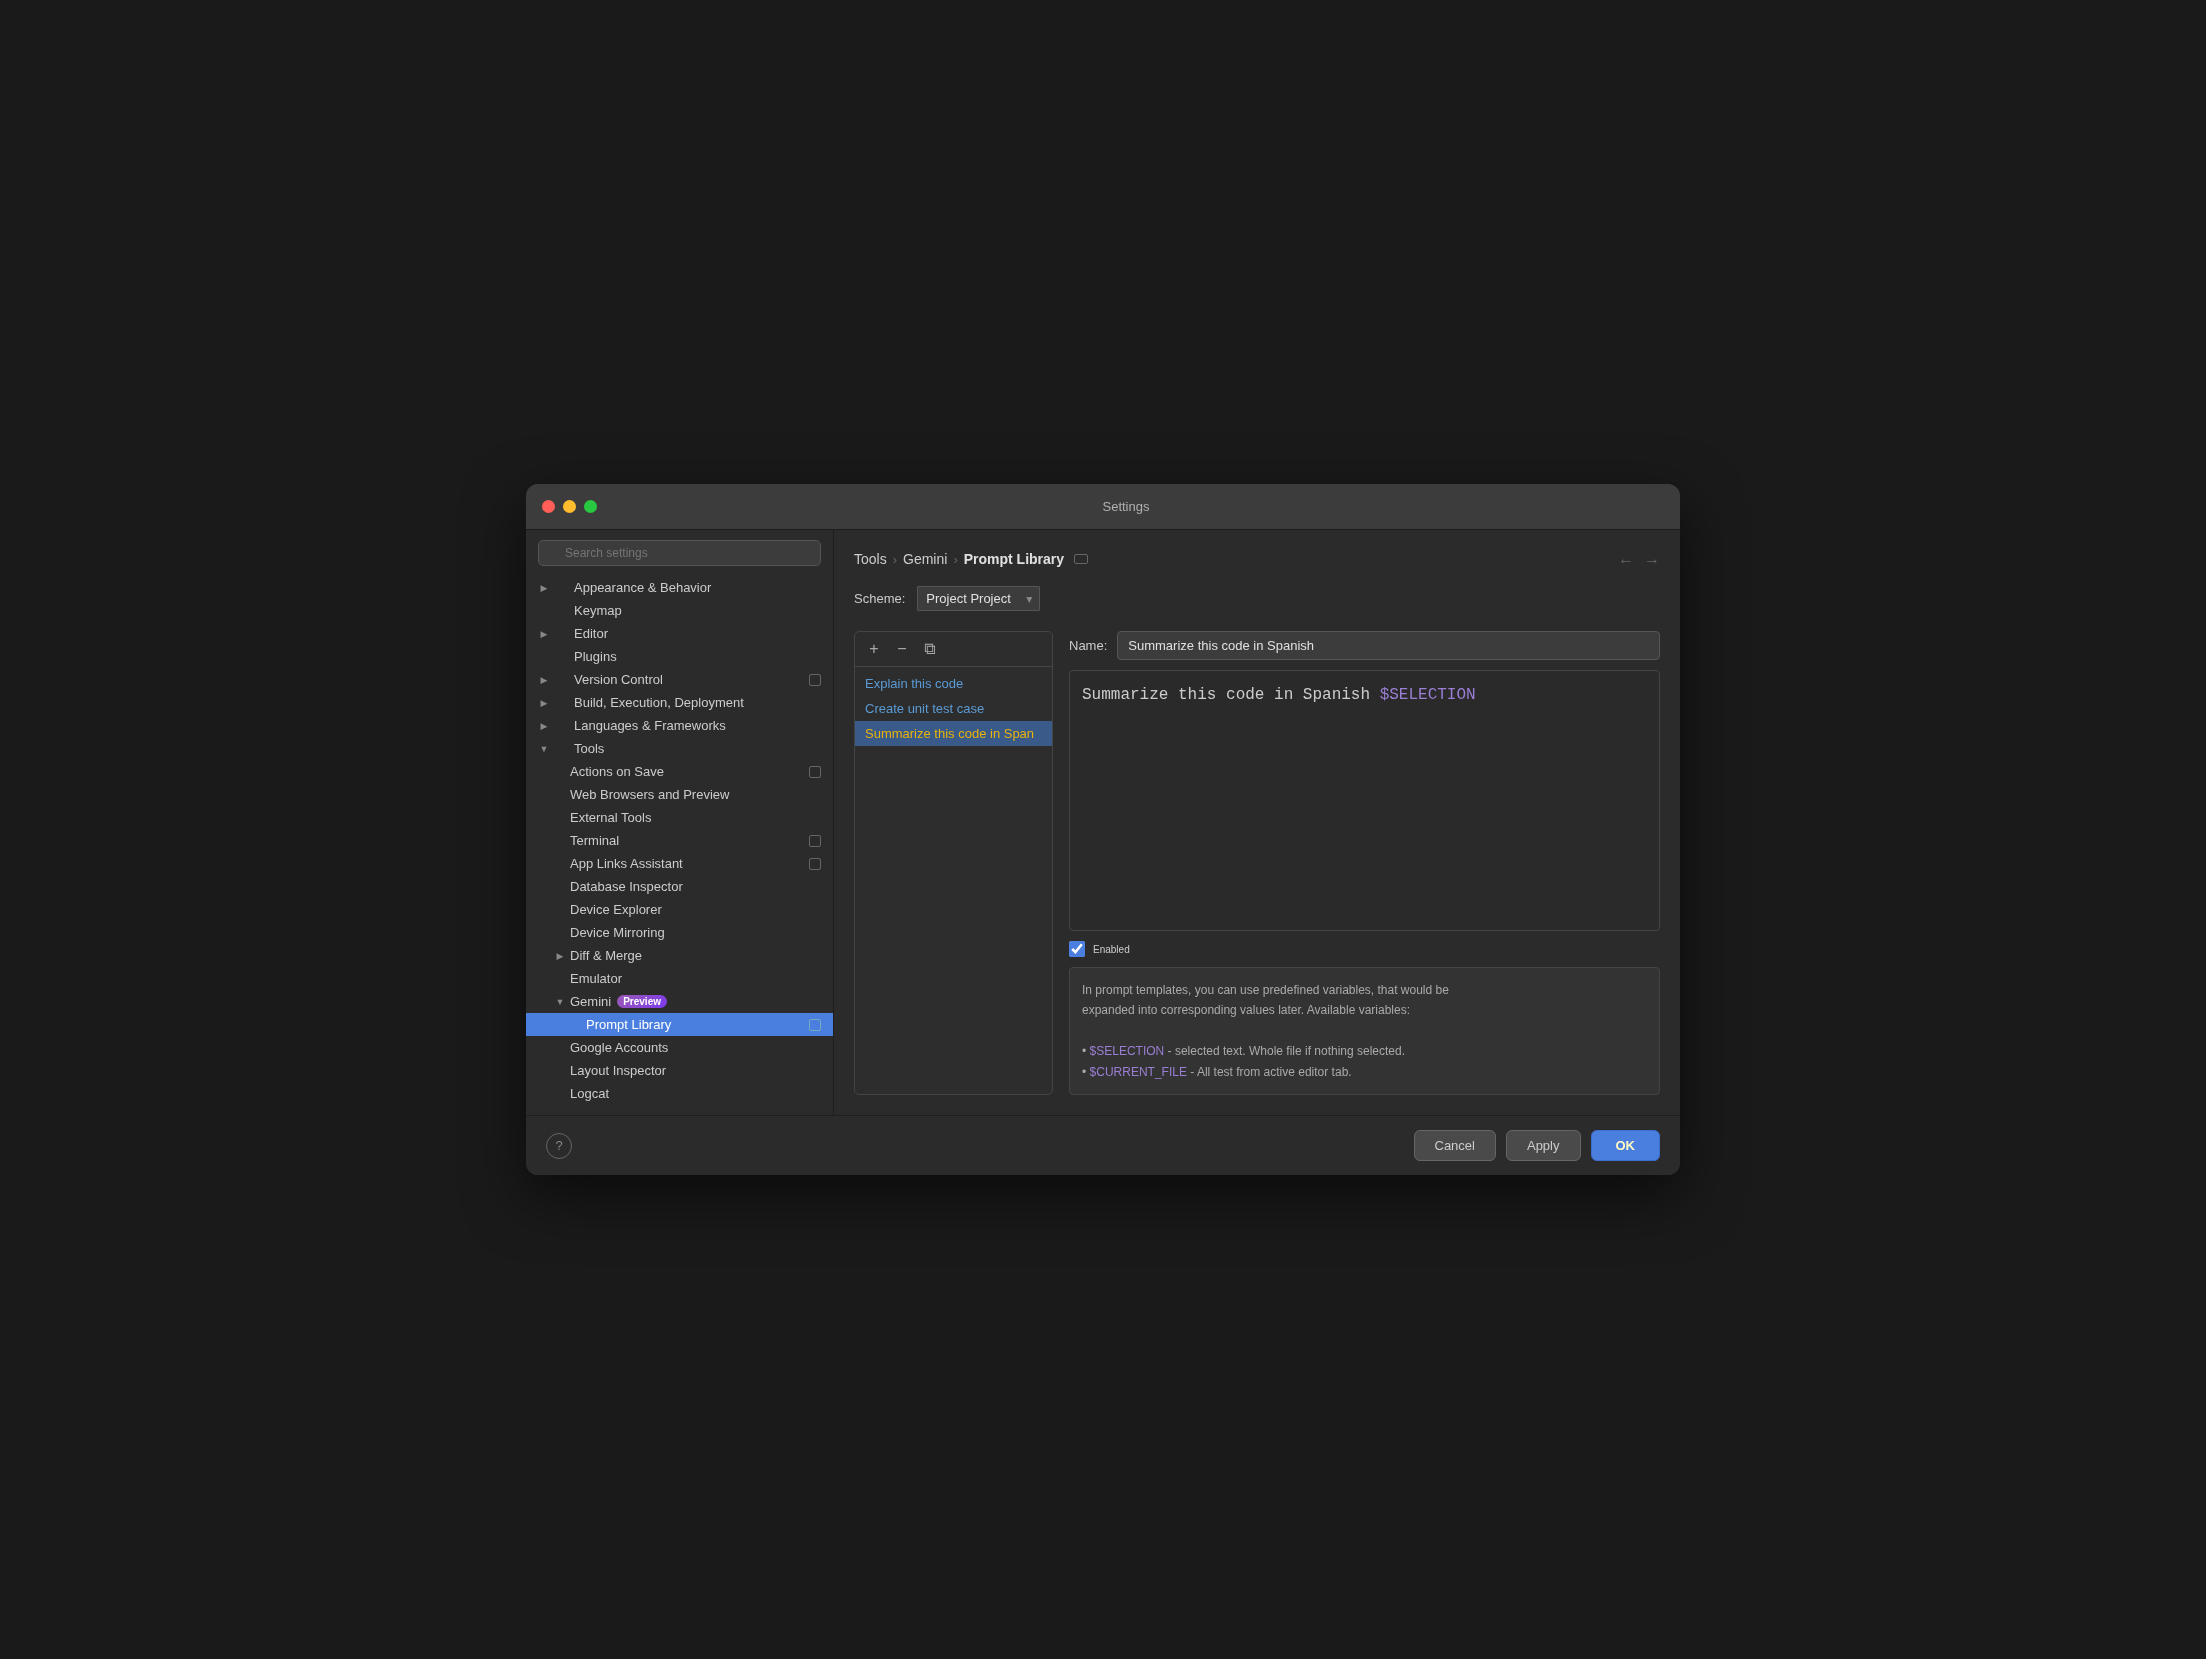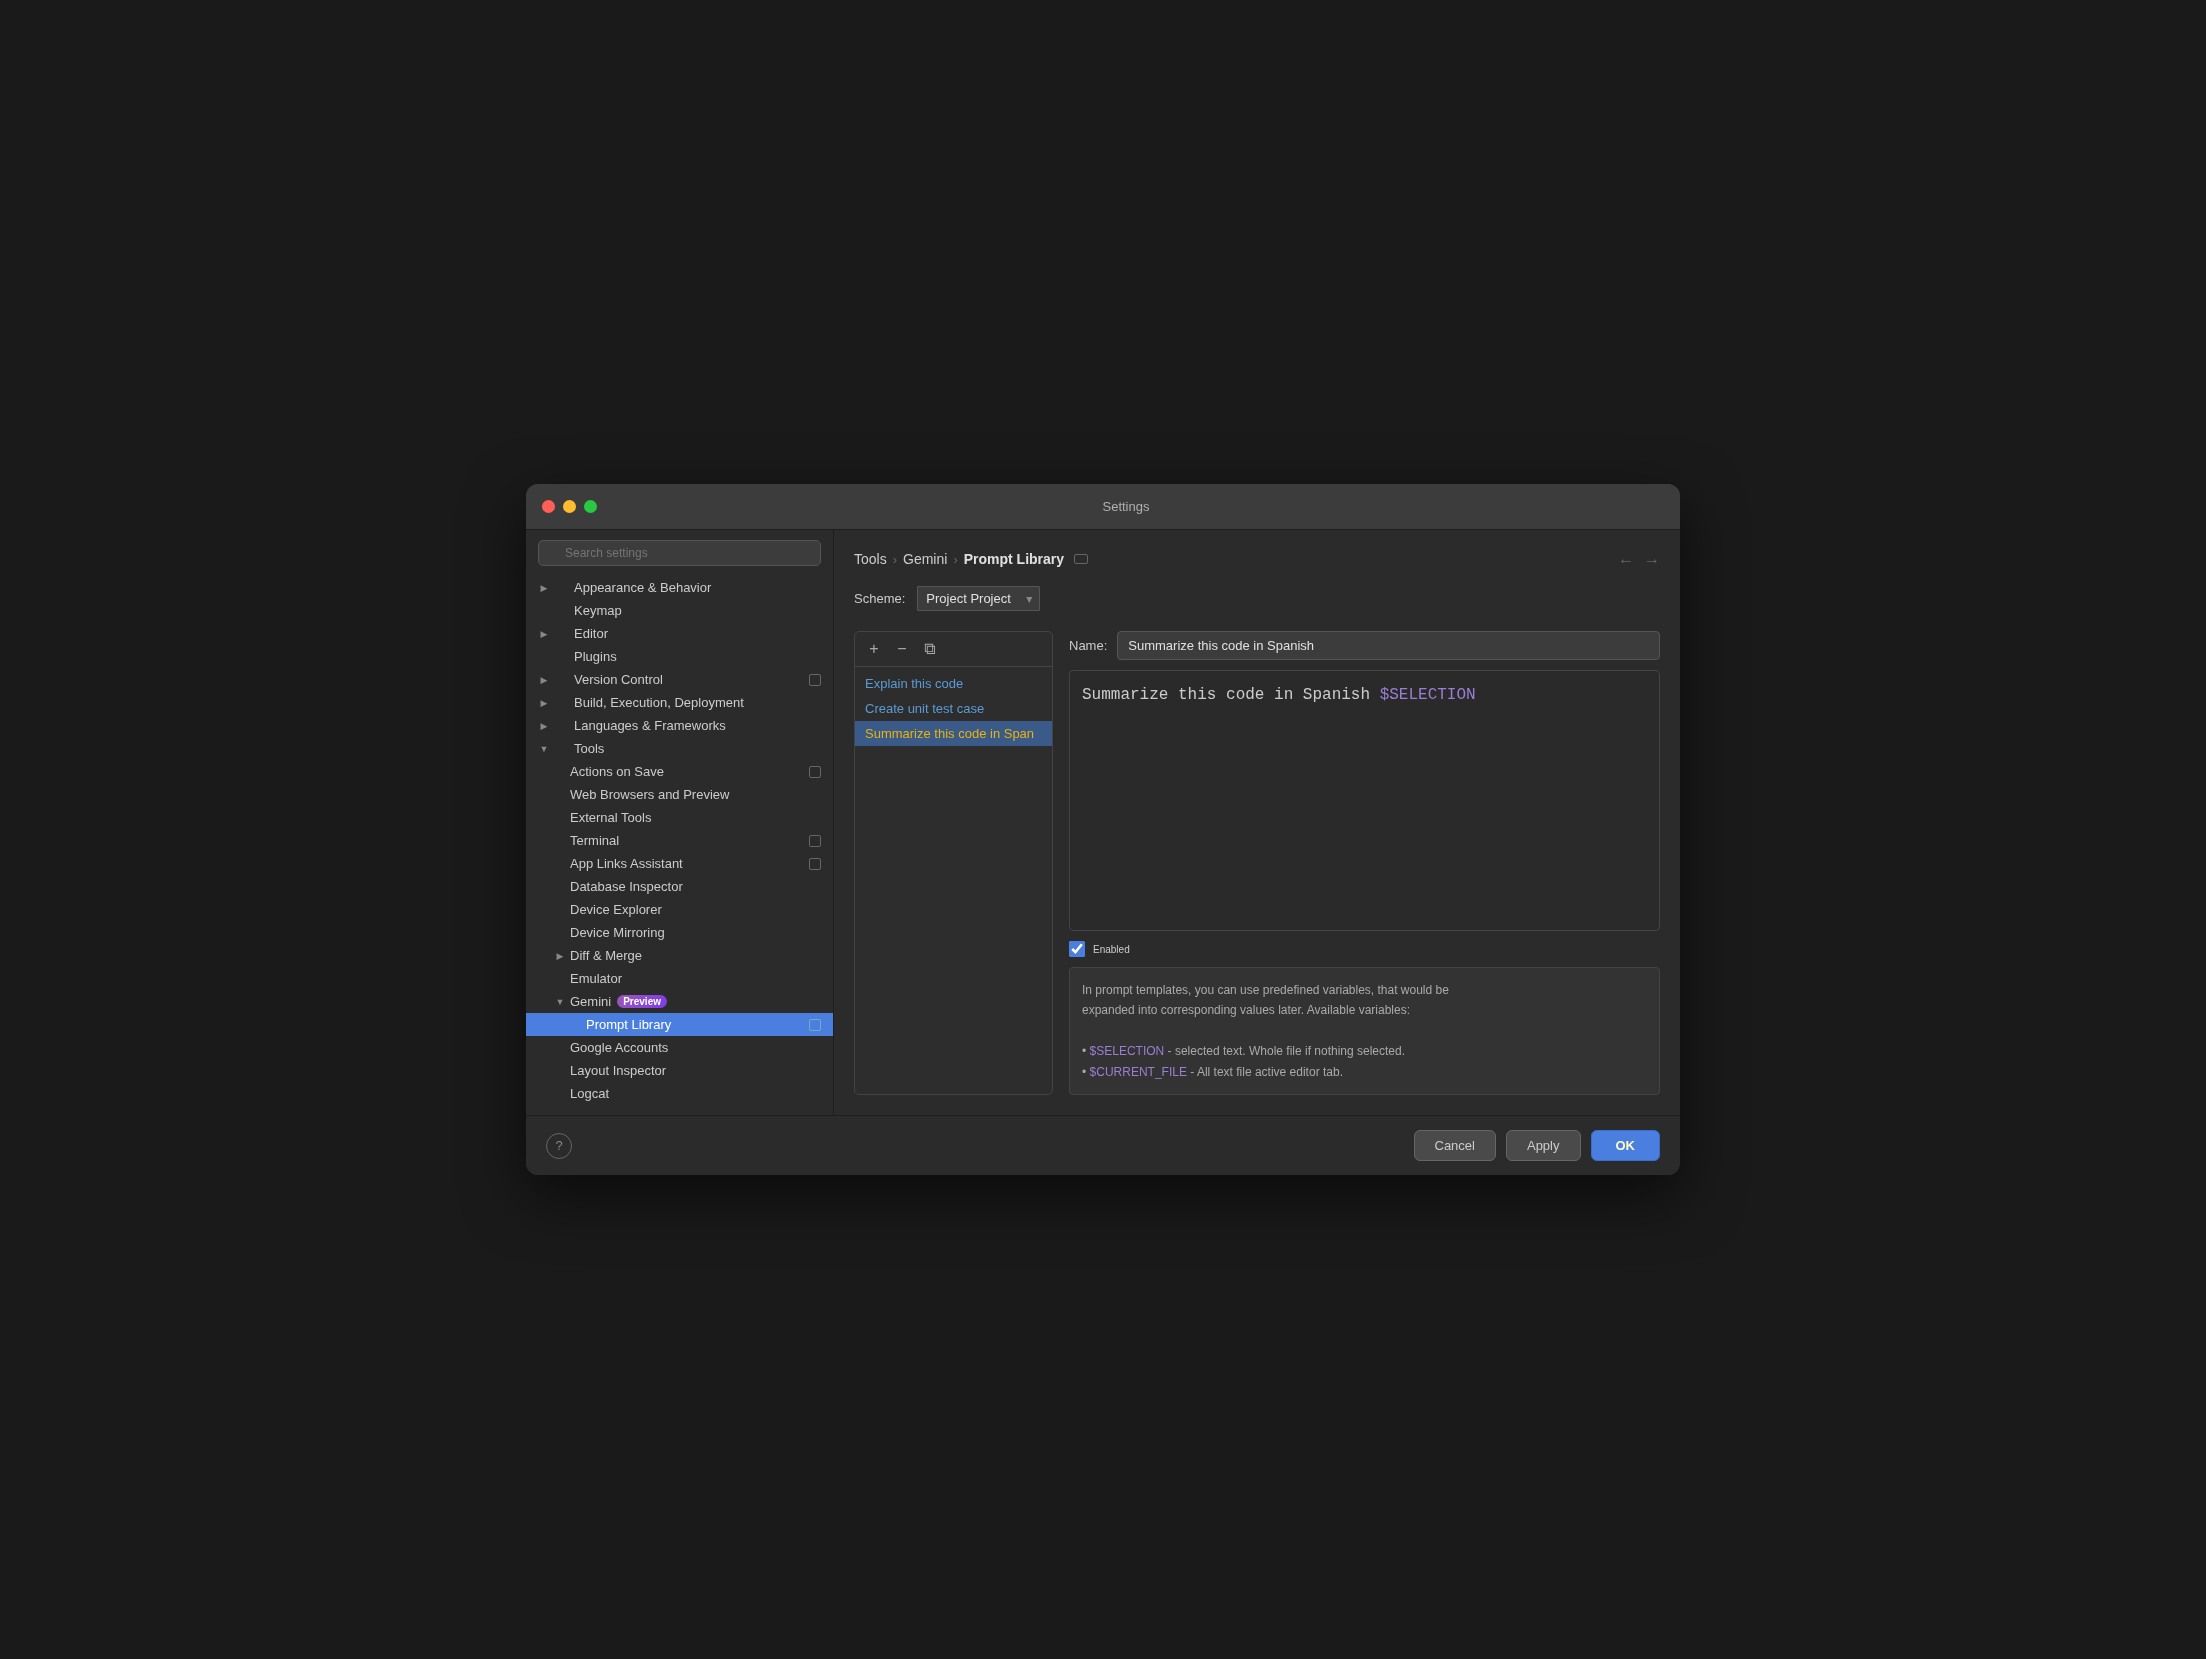--- a/index.html
+++ b/index.html
@@ -584,21 +584,21 @@
           <div class="enabled-row">
             <input type="checkbox" class="checkbox-enabled" checked="" style="">
             <span class="enabled-label">Enabled</span>
           </div>
 
           <div class="info-box">
             <span>In prompt templates, you can use predefined variables, that would be</span><br>
             <span>expanded into corresponding values later. Available variables:</span><br>
             <br>
             • <span class="var-name">$SELECTION</span><span> - selected text. Whole file if nothing selected.</span><br>
-            • <span class="var-name">$CURRENT_FILE</span><span> - All text file active editor tab.</span>
+            • <span class="var-name">$CURRENT_FILE</span><span> - All test from active editor tab.</span>
           </div>
         </div>
       </div>
     </div>
   </div>
 
   <div class="bottom-bar">
     <button class="help-btn">?</button>
     <div class="action-buttons">
       <button class="btn-cancel">Cancel</button>

